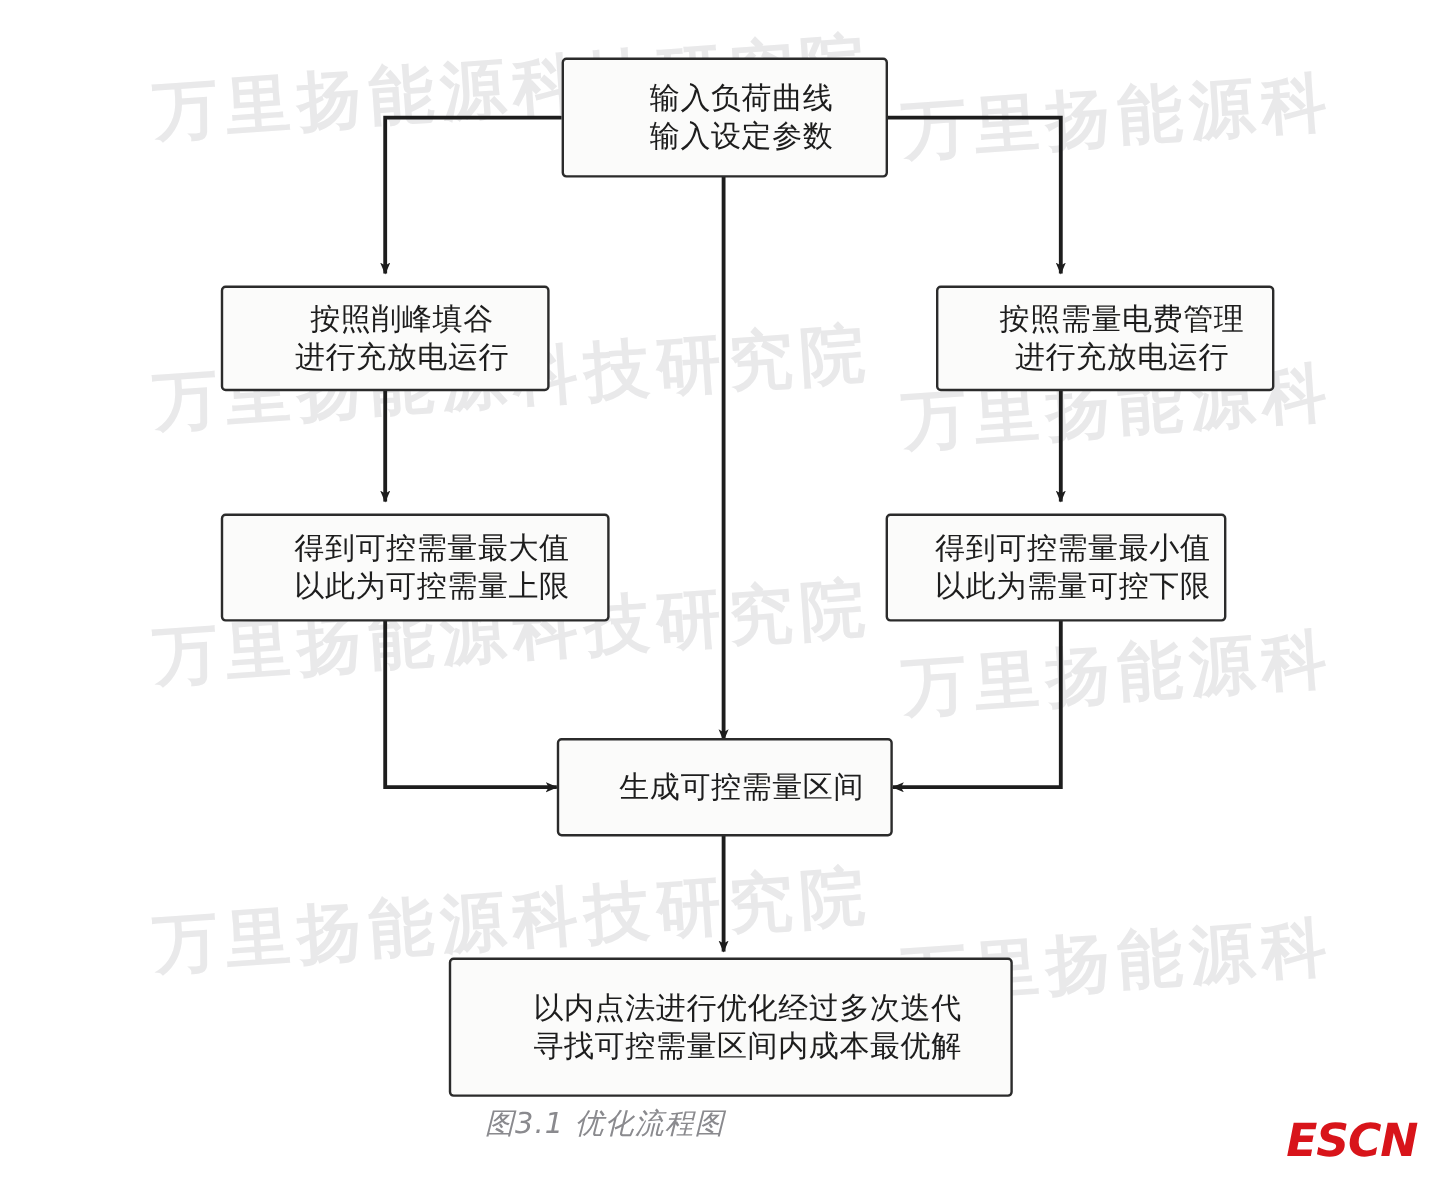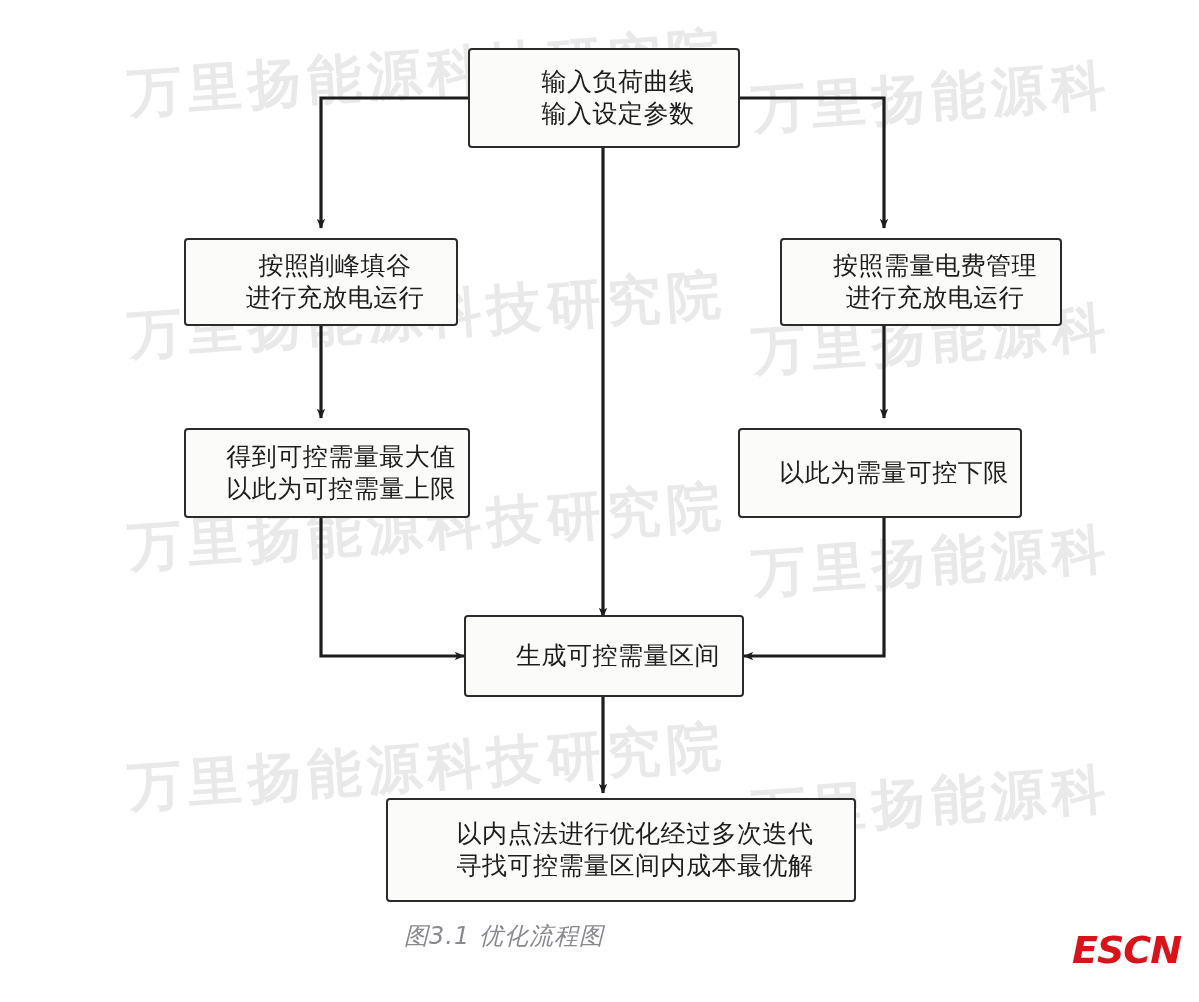--- a/index.html
+++ b/index.html
@@ -161,34 +161,35 @@
   <div class="node" style="left:184px; top:238px; width:274px; height:88px;">
     <span class="line">按照削峰填谷</span>
     <span class="line">进行充放电运行</span>
   </div>
 
   <div class="node" style="left:740px; top:238px; width:282px; height:88px;margin-left:40px;">
     <span class="line">按照需量电费管理</span>
     <span class="line">进行充放电运行</span>
   </div>
 
-  <div class="node" style="left:184px; top:428px; width:286px; height:90px;">
+  <div class="node" style="left:184px; top:428px; width:324px; height:90px;">
     <span class="line">得到可控需量最大值</span>
     <span class="line">以此为可控需量上限</span>
   </div>
 
   <div class="node" style="left:738px; top:428px; width:284px; height:90px;">
+    <span class="line">得到可控需量最小值</span>
     <span class="line">以此为需量可控下限</span>
   </div>
 
   <div class="node" style="left:464px; top:615px; width:280px; height:82px;align-items:center;">
     <span class="line">生成可控需量区间</span>
   </div>
 
-  <div class="node" style="left:386px; top:798px; width:470px; height:104px;align-items:center;">
+  <div class="node" style="left:374px; top:798px; width:470px; height:116px;align-items:center;">
     <span class="line">以内点法进行优化经过多次迭代</span>
     <span class="line">寻找可控需量区间内成本最优解</span>
   </div>
 
   <div id="caption">图3.1 优化流程图</div>
 
   <div id="logo">
     <span class="escn">ESCN</span>
   </div>
 

